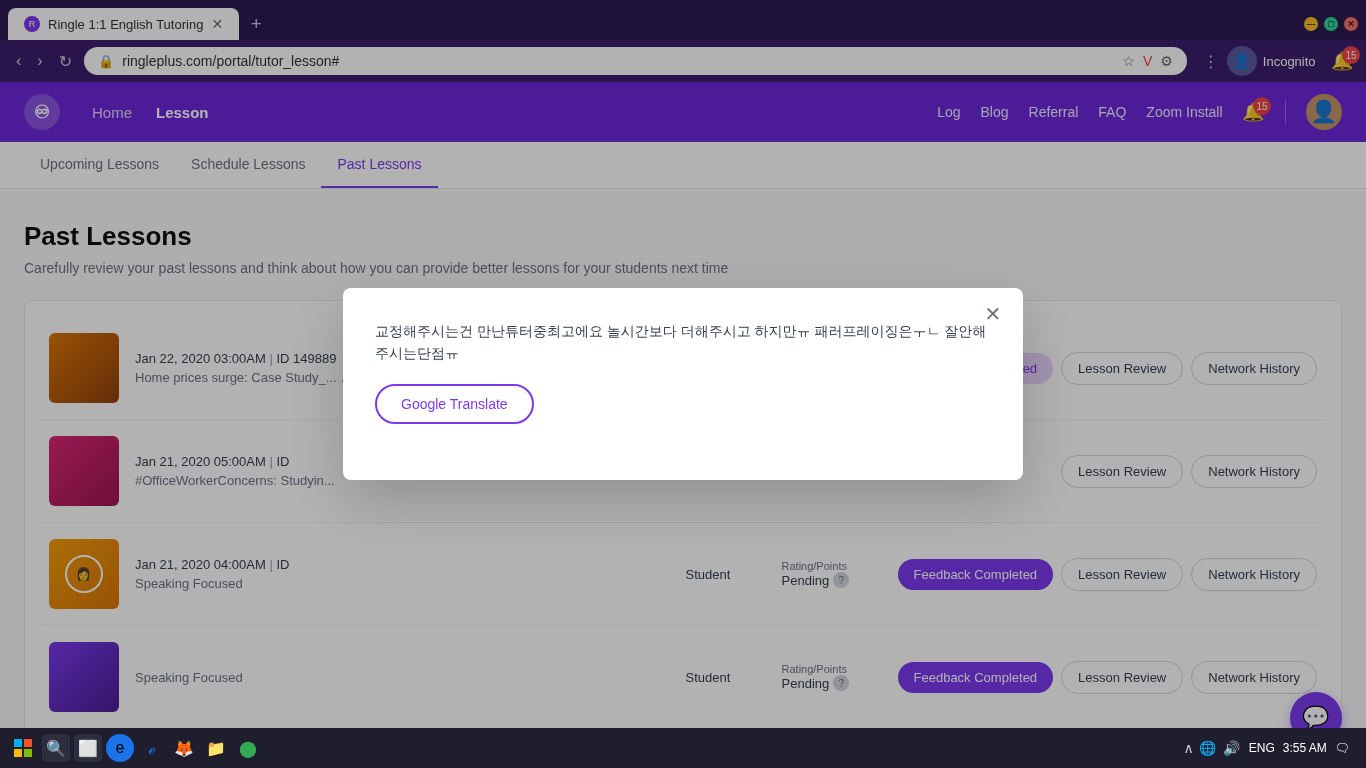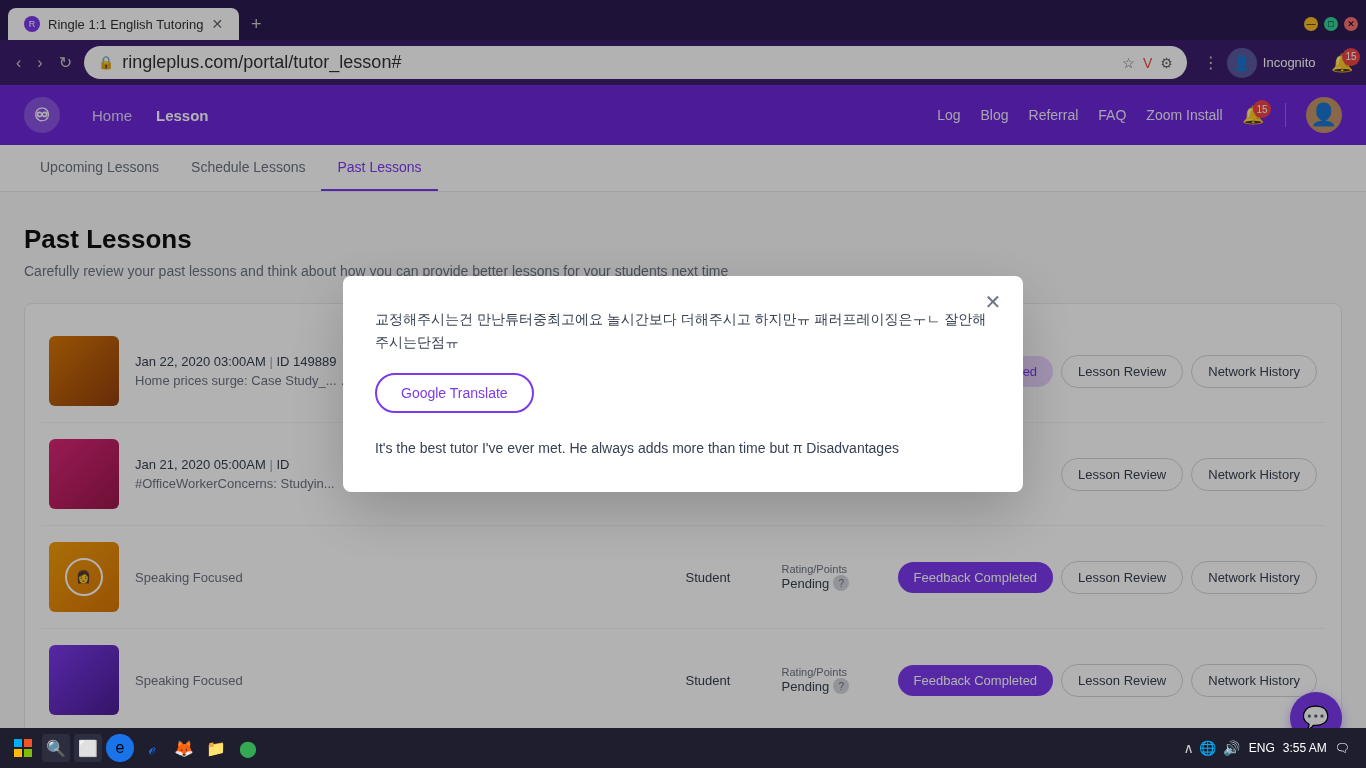--- a/index.html
+++ b/index.html
@@ -14,21 +14,21 @@
     .tab-new { background: transparent; border: none; color: #ccc; font-size: 18px; cursor: pointer; padding: 4px 8px; }
     .tab-window-controls { margin-left: auto; display: flex; align-items: center; gap: 2px; padding-right: 8px; }
     .win-btn { width: 14px; height: 14px; border-radius: 50%; border: none; cursor: pointer; font-size: 9px; display: flex; align-items: center; justify-content: center; }
     .win-minimize { background: #fbbf24; }
     .win-maximize { background: #34d399; }
     .win-close { background: #f87171; }
 
     .address-bar { display: flex; align-items: center; background: #3c1f6e; padding: 6px 12px; gap: 8px; }
     .nav-btn { background: transparent; border: none; color: #ccc; cursor: pointer; font-size: 16px; padding: 2px 4px; }
     .address-input { flex: 1; background: #fff; border: none; border-radius: 20px; padding: 6px 14px; font-size: 13px; display: flex; align-items: center; gap: 8px; }
-    .address-text { flex: 1; font-size: 18px; color: #333; }
+    .address-text { flex: 1; font-size: 14px; color: #333; }
     .address-icons { display: flex; gap: 8px; color: #666; }
     .addr-icon { font-size: 14px; cursor: pointer; }
     .toolbar-icons { display: flex; align-items: center; gap: 12px; padding-left: 8px; }
     .toolbar-icon { color: #ccc; font-size: 16px; cursor: pointer; }
     .profile-area { display: flex; align-items: center; gap: 6px; color: white; font-size: 13px; cursor: pointer; }
     .profile-avatar { width: 30px; height: 30px; border-radius: 50%; background: #d4a574; overflow: hidden; display: flex; align-items: center; justify-content: center; font-size: 14px; }
 
     
     .app-header { background: #6d28d9; display: flex; align-items: center; padding: 0 24px; height: 60px; gap: 32px; }
     .logo { display: flex; align-items: center; gap: 8px; }
@@ -228,20 +228,25 @@
     </div>
 
     <div class="lesson-row">
       <div class="lesson-thumb thumb-3" style="width:70px;height:70px;border-radius:6px;flex-shrink:0;">
         <svg width="40" height="40" viewBox="0 0 40 40">
             <circle cx="20" cy="20" r="18" fill="none" stroke="white" stroke-width="2"></circle>
             <text x="20" y="24" text-anchor="middle" fill="white" font-size="12">👩</text>
           </svg>
       </div>
       <div class="lesson-info">
+        <div class="lesson-meta">
+          <span>Jan 21, 2020 04:00AM</span>
+          <span style="color:#9ca3af;"> | </span>
+          <span>ID</span>
+        </div>
         <div class="lesson-title">Speaking Focused</div>
       </div>
       <div class="student-label">Student</div>
       <div class="rating-section">
         <div class="rating-label">Rating/Points</div>
         <div class="pending-label">
           Pending <span class="info-icon">?</span>
         </div>
       </div>
       <div class="lesson-actions">
@@ -280,21 +285,20 @@
       </div>
     </div>
   </div>
 </div>
 
 <div class="modal-overlay">
   <div class="modal">
     <button class="modal-close">✕</button>
     <p class="modal-korean">교정해주시는건 만난튜터중최고에요 놀시간보다 더해주시고 하지만ㅠ 패러프레이징은ㅜㄴ 잘안해주시는단점ㅠ</p>
     <button class="btn-google-translate">Google Translate</button>
-    <p class="modal-english">It's the best tutor I've ever met. He always adds more than time but π Disadvantages</p>
   </div>
 </div>
 
 <div class="chat-button">
   <span class="chat-icon">💬</span>
 </div>
 
 <div class="taskbar">
   <div class="taskbar-start">
     <svg width="20" height="20" viewBox="0 0 20 20">

